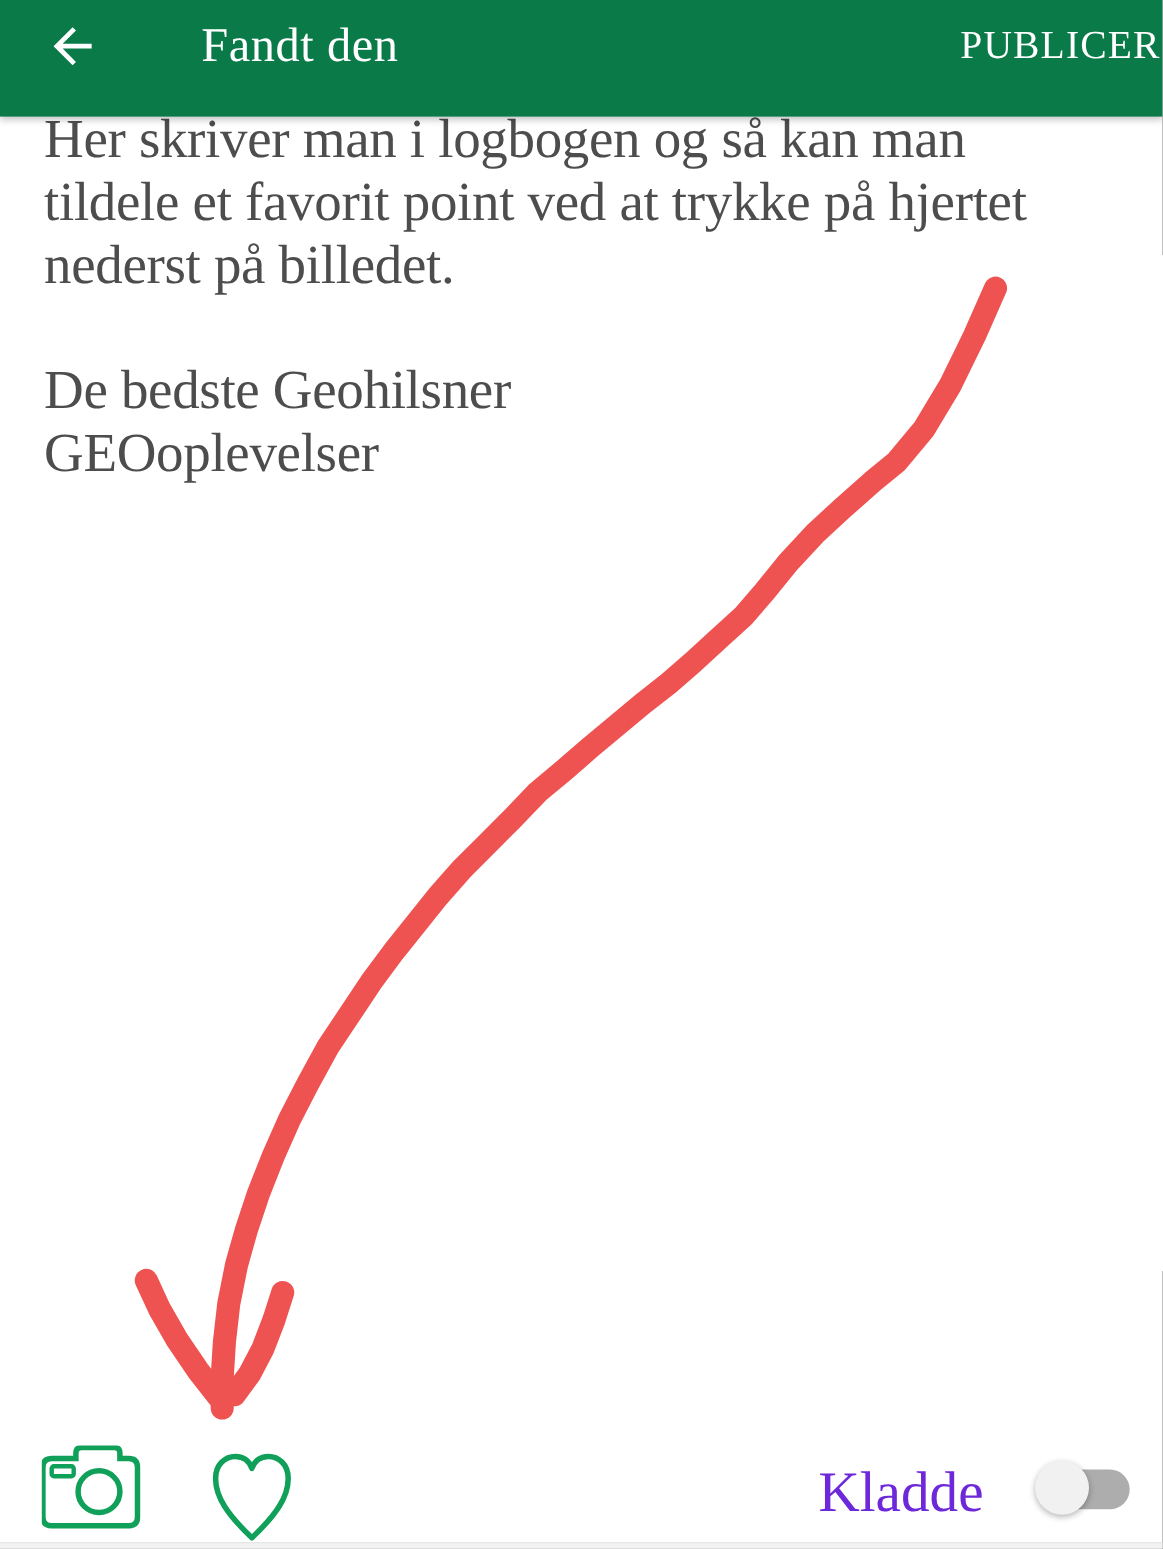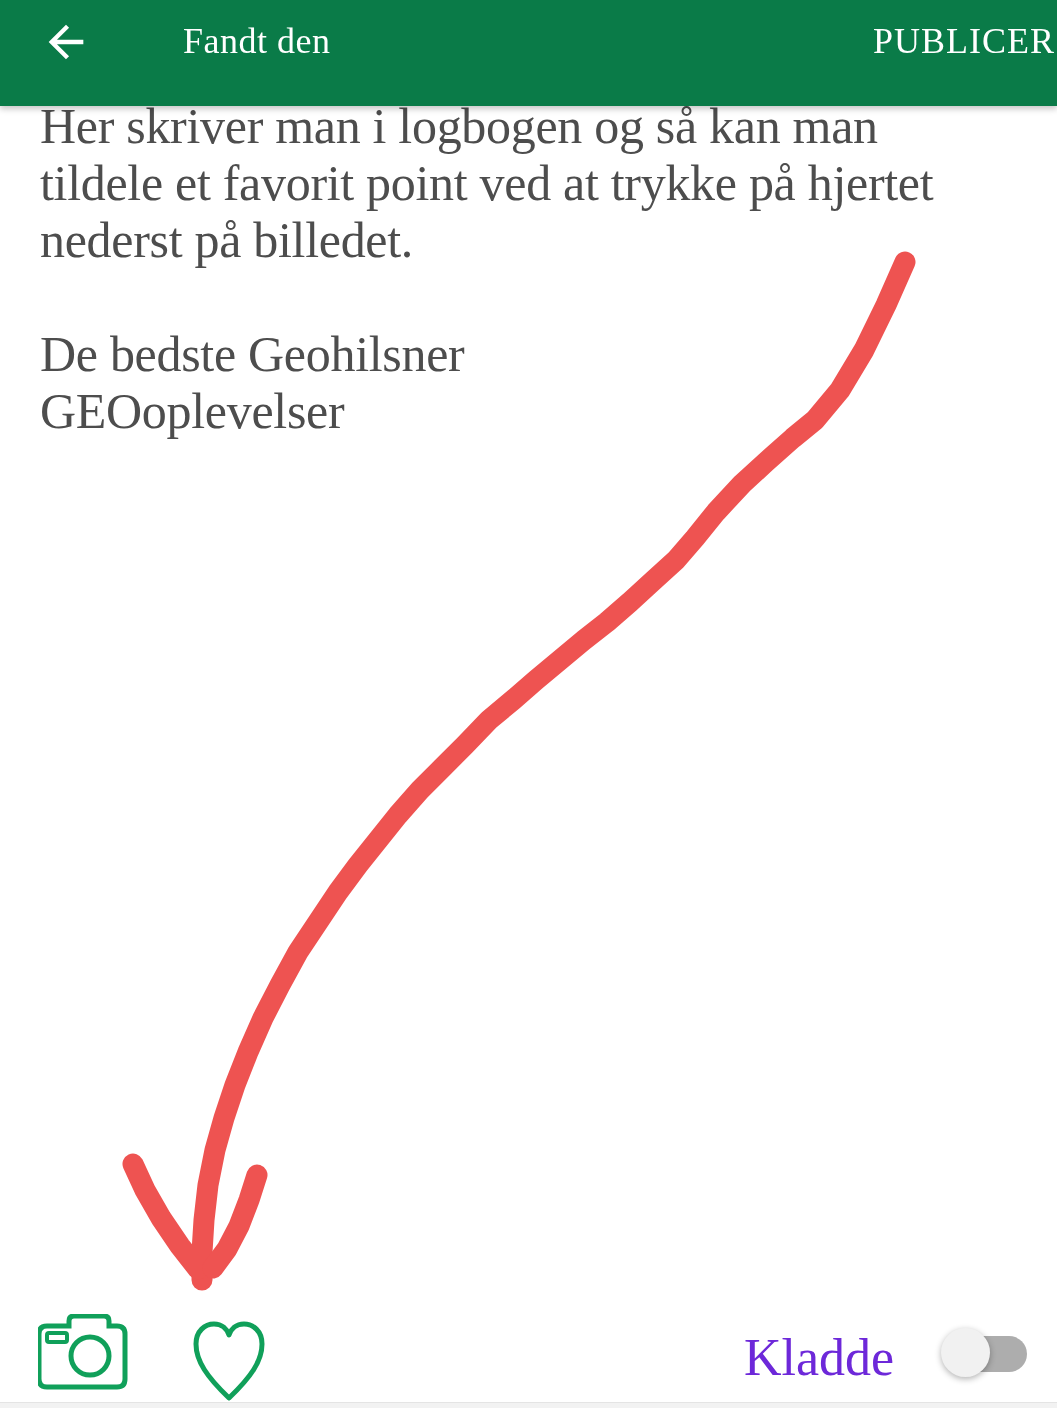--- a/index.html
+++ b/index.html
@@ -12,21 +12,21 @@
     position:absolute;top:0;left:0;width:100%;height:106px;
     background:#0a7b48;box-shadow:0 3px 6px rgba(0,0,0,.22);z-index:10;
   }
   .back-btn{
     position:absolute;left:40px;top:16px;width:52px;height:52px;
     background:none;border:none;padding:0;cursor:pointer;
   }
   .back-btn svg{display:block;width:52px;height:52px;}
   .appbar-title{
     position:absolute;left:183px;top:8px;height:66px;line-height:66px;
-    color:#ffffff;font-size:36px;letter-spacing:.5px;white-space:nowrap;
+    color:#ffffff;font-size:44px;letter-spacing:.5px;white-space:nowrap;
   }
   .publish-btn{
     position:absolute;right:-2px;top:14px;height:54px;line-height:54px;
     background:none;border:none;padding:0 4px;cursor:pointer;
     color:#ffffff;font-size:36px;letter-spacing:1px;
     font-family:"Liberation Serif",serif;white-space:nowrap;
   }
   
   .log-text{
     position:absolute;left:40px;top:98px;width:990px;

